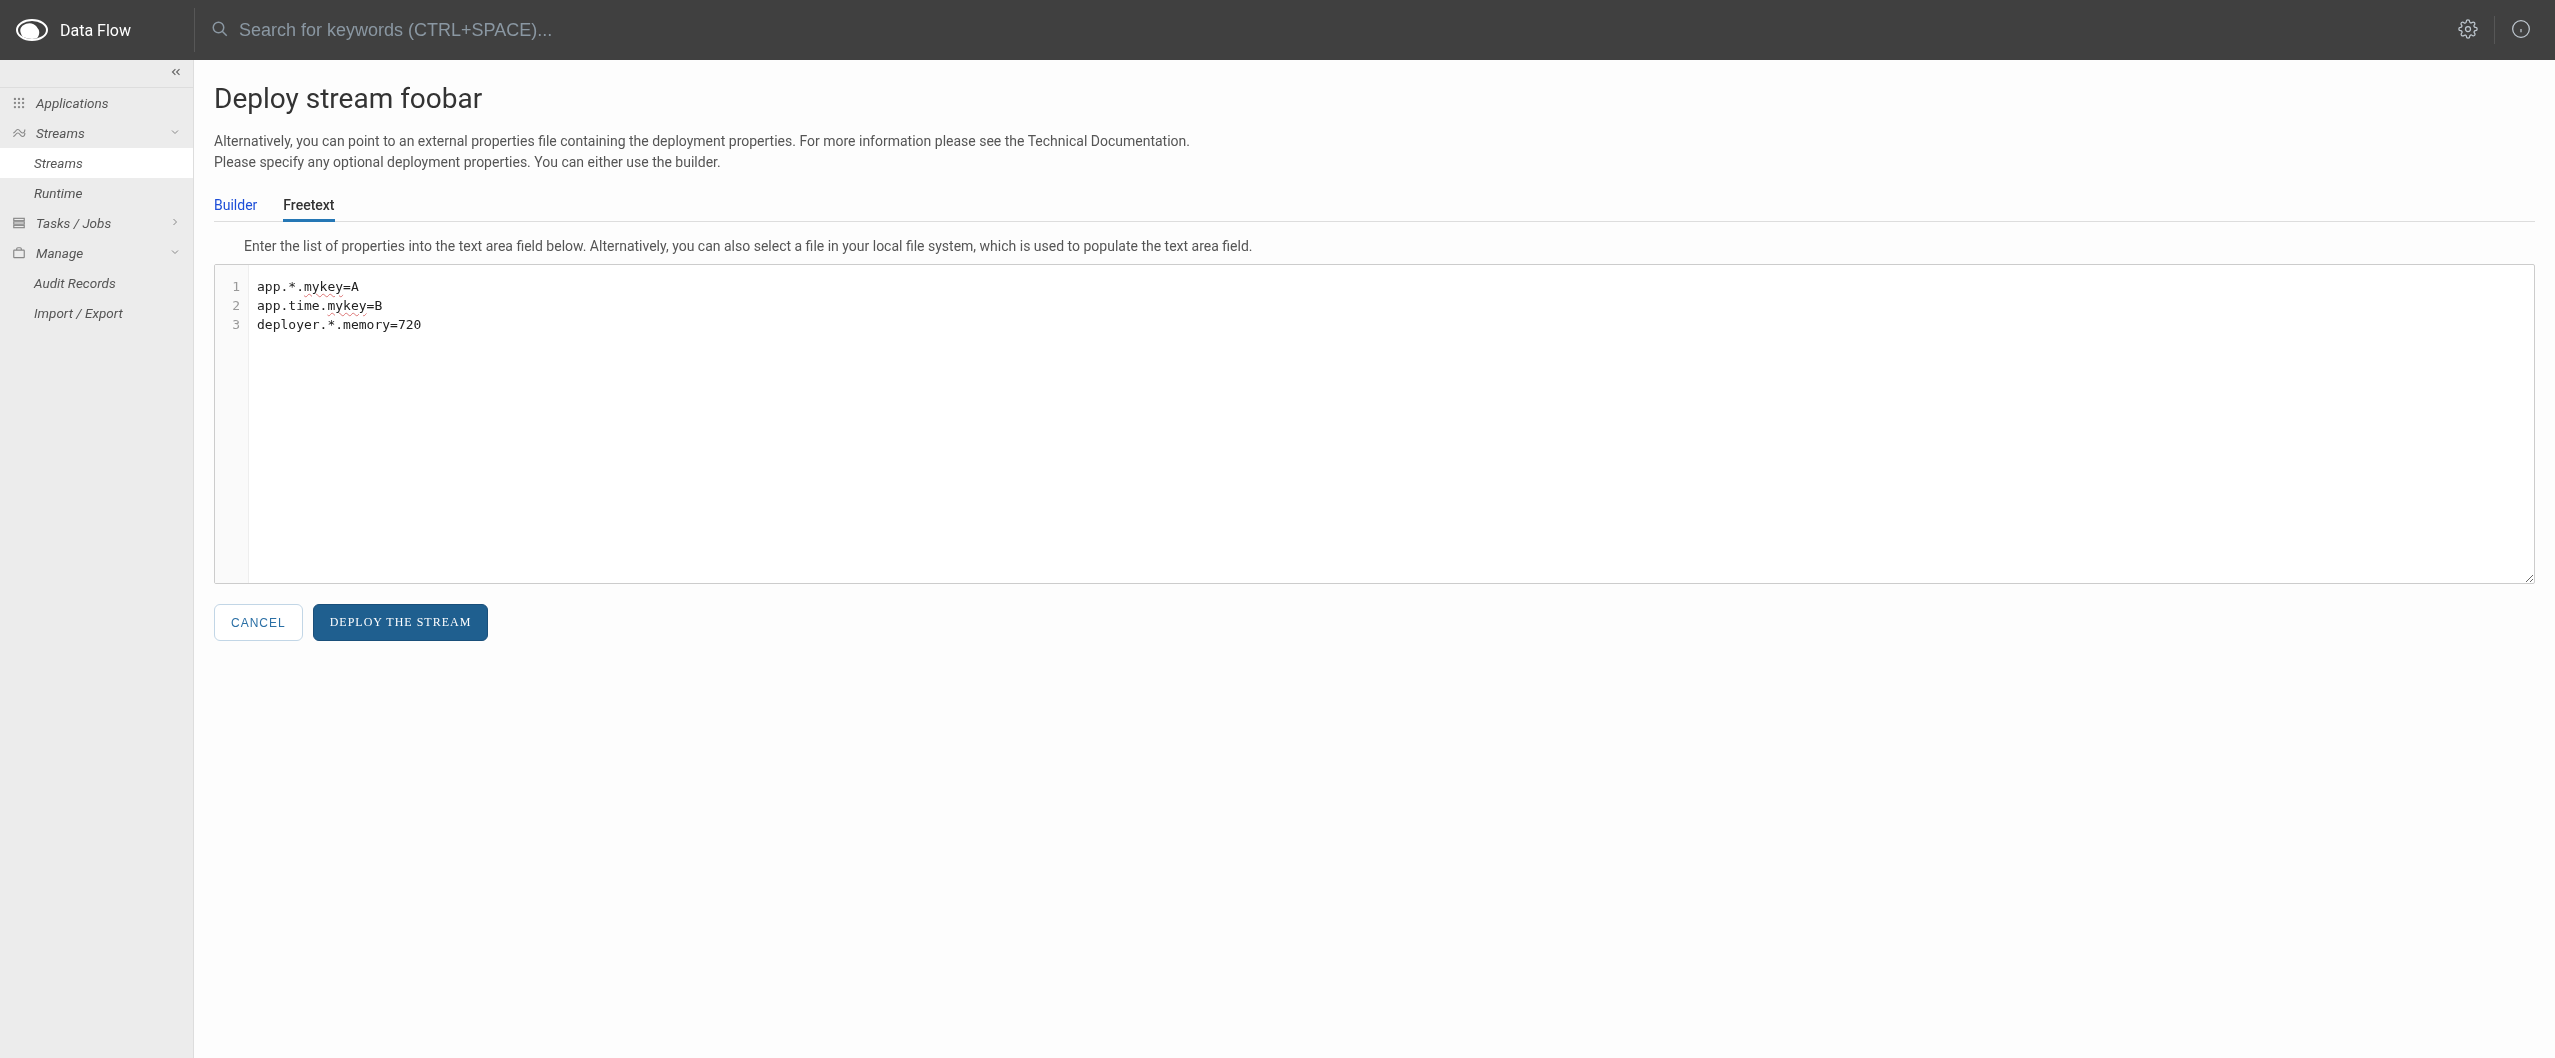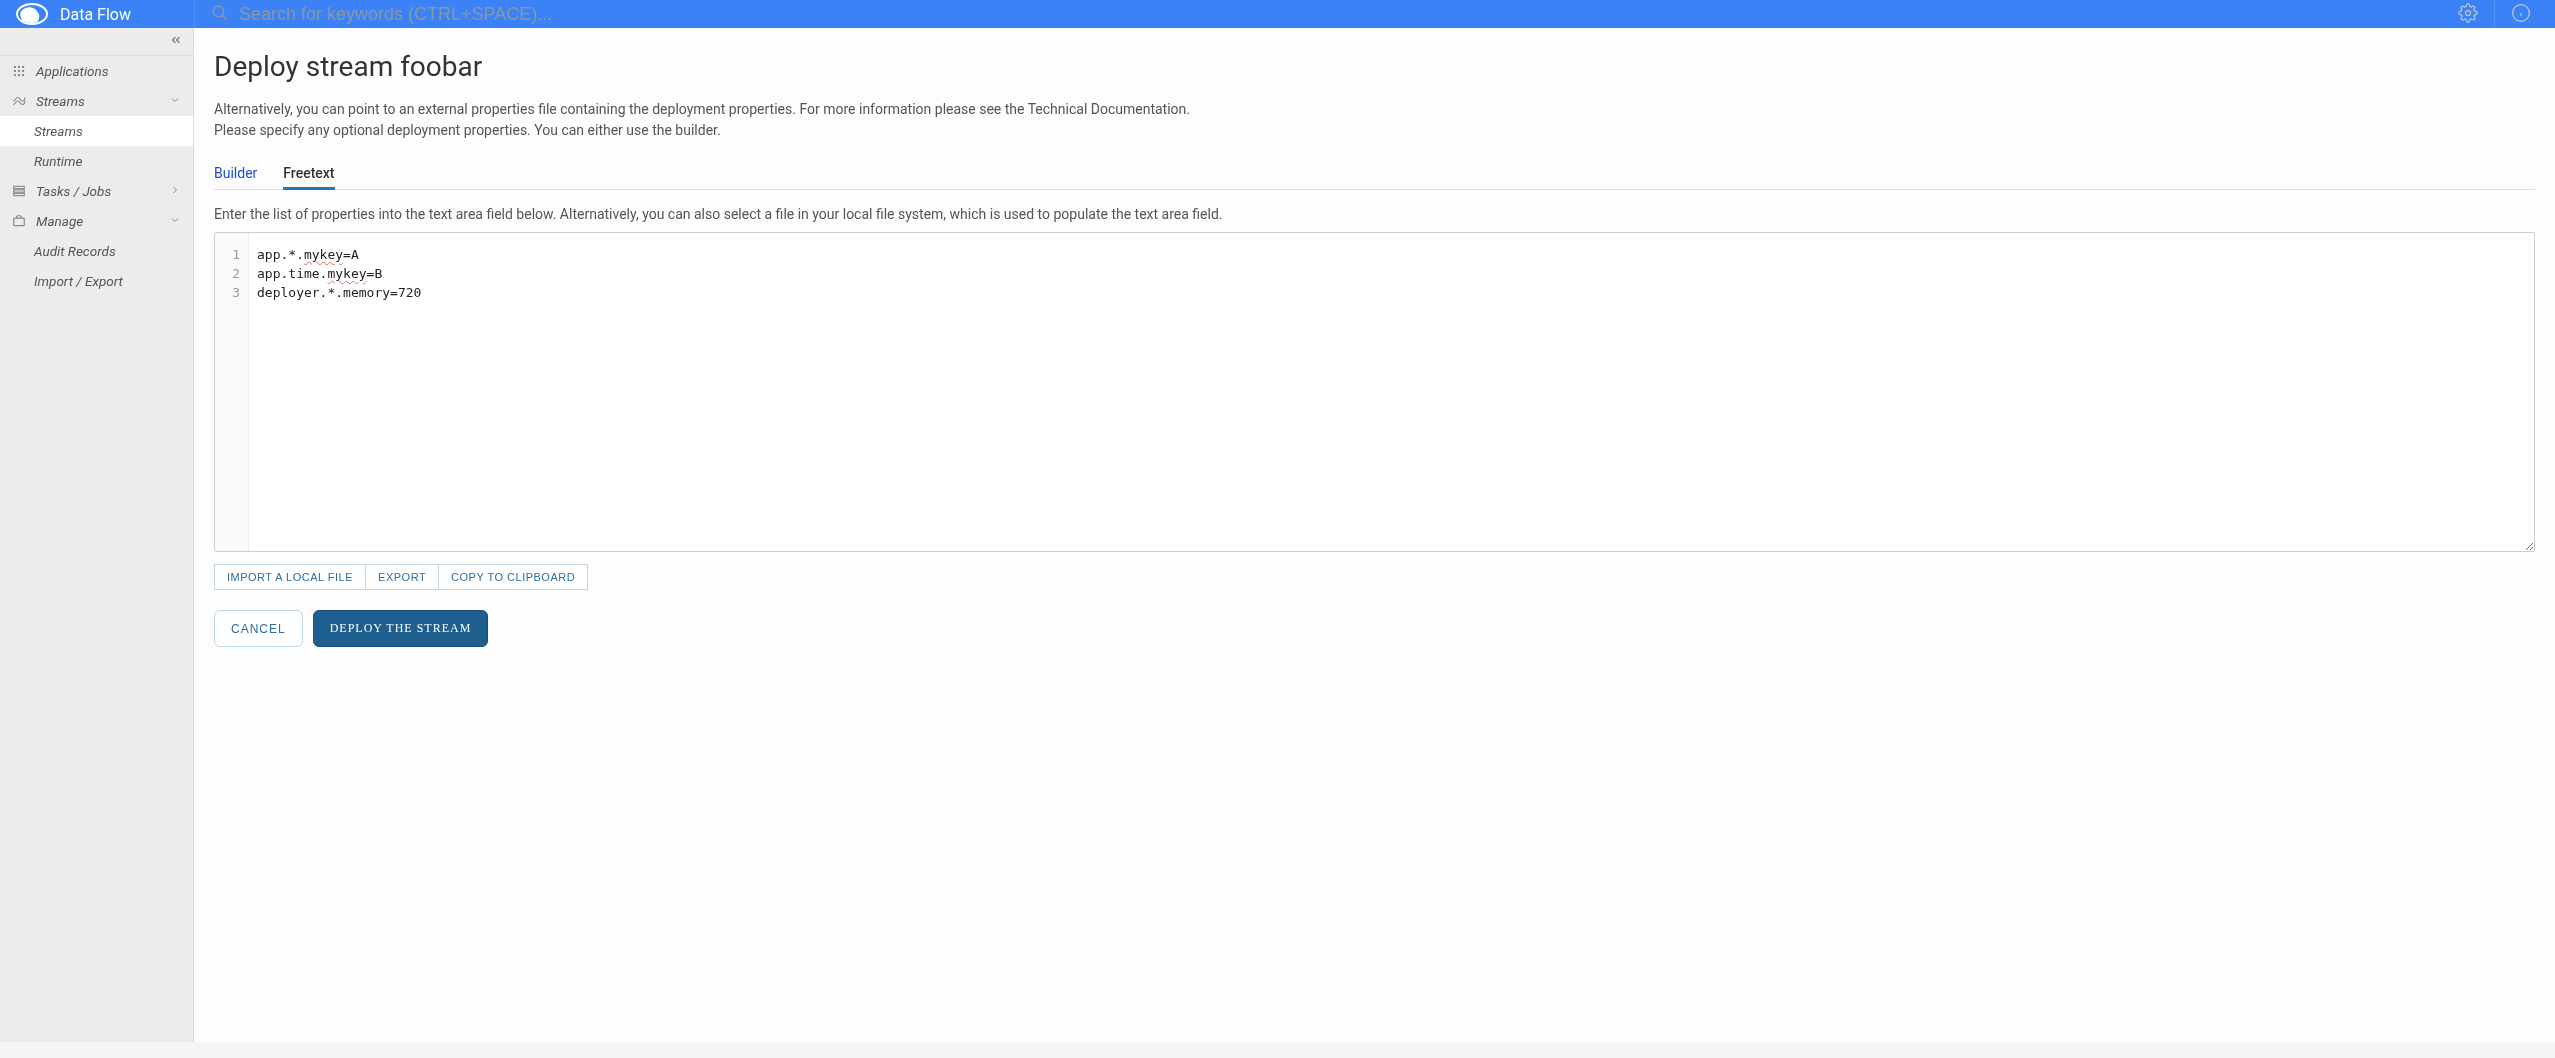--- a/index.html
+++ b/index.html
@@ -3,22 +3,22 @@
   <meta charset="utf-8">
   <style>
     * { box-sizing: border-box; margin: 0; padding: 0; }
     body {
       font-family: -apple-system, BlinkMacSystemFont, "Segoe UI", Roboto, Helvetica, Arial, sans-serif;
       background: #f5f5f5;
       color: #333;
       font-size: 14px;
     }
     .header {
-      background: #3b82f6;
-      height: 28px;
+      background: #404040;
+      height: 60px;
       display: flex;
       align-items: center;
       padding: 0 16px;
       color: #fff;
     }
     .logo-wrap { display: flex; align-items: center; width: 178px; }
     .logo-icon {
       width: 32px; height: 22px;
       border: 2px solid #fff; border-radius: 50%;
       display: flex; align-items: center; justify-content: center;
@@ -81,21 +81,21 @@
     .page-title { font-size: 28px; font-weight: 400; color: #333; margin-bottom: 16px; }
     .page-desc { color: #555; font-size: 14px; line-height: 1.5; margin-bottom: 18px; }
     .tabs {
       display: flex; gap: 26px; border-bottom: 1px solid #ddd; margin-bottom: 16px;
     }
     .tab {
       padding: 6px 0; font-size: 14px; color: #1d4ed8; cursor: pointer;
       border-bottom: 3px solid transparent; margin-bottom: -1px;
     }
     .tab.active { color: #333; border-bottom-color: #2577b5; font-weight: 500; }
-    .hint { color: #555; font-size: 14px; margin-bottom: 10px; }
+    .hint { color: #555; font-size: 14px; margin-bottom: 10px; margin-left: 30px; }
     .editor-wrap {
       border: 1px solid #ccc; border-radius: 2px; background: #fff;
       display: flex; min-height: 320px; position: relative;
       resize: vertical; overflow: auto;
     }
     .gutter {
       width: 34px; background: #fafafa; border-right: 1px solid #eee;
       text-align: right; padding: 12px 8px 12px 4px;
       color: #999; font-family: "Menlo","Consolas",monospace; font-size: 13px;
       line-height: 19px; user-select: none;
@@ -270,24 +270,19 @@
       <div class="gutter">
         <div>1</div>
         <div>2</div>
         <div>3</div>
       </div>
       <div class="code" id="code-content">app.*.<span class="spell">mykey</span>=A
 app.time.<span class="spell">mykey</span>=B
 deployer.*.memory=720</div>
     </div>
 
-    <div class="btn-row-sm">
-      <button class="btn-sm">IMPORT A LOCAL FILE</button>
-      <button class="btn-sm">EXPORT</button>
-      <button class="btn-sm">COPY TO CLIPBOARD</button>
-    </div>
 
     <div class="btn-row">
       <button class="btn btn-outline">CANCEL</button>
       <button class="btn btn-primary">DEPLOY THE STREAM</button>
     </div>
   </main>
 </div>
 
 </body></html>

